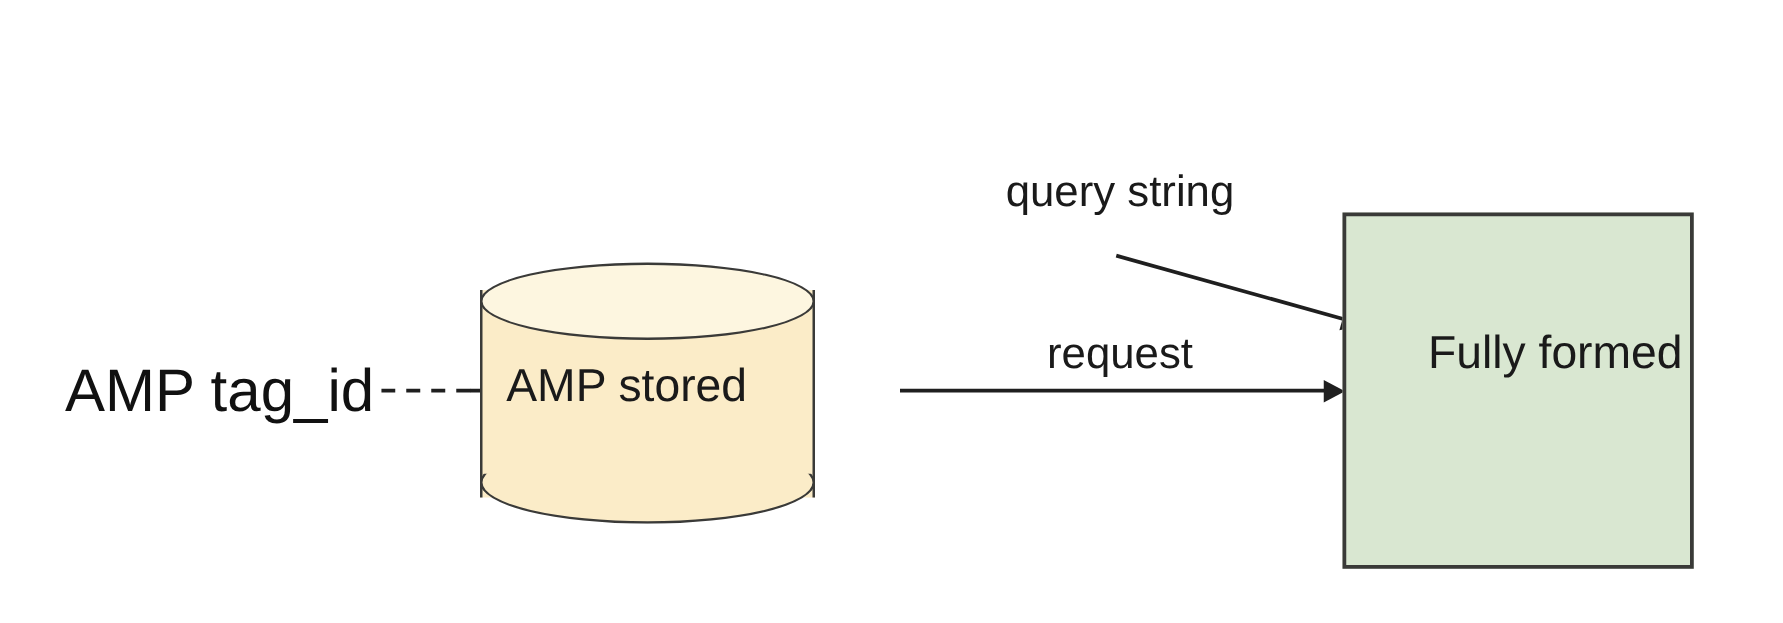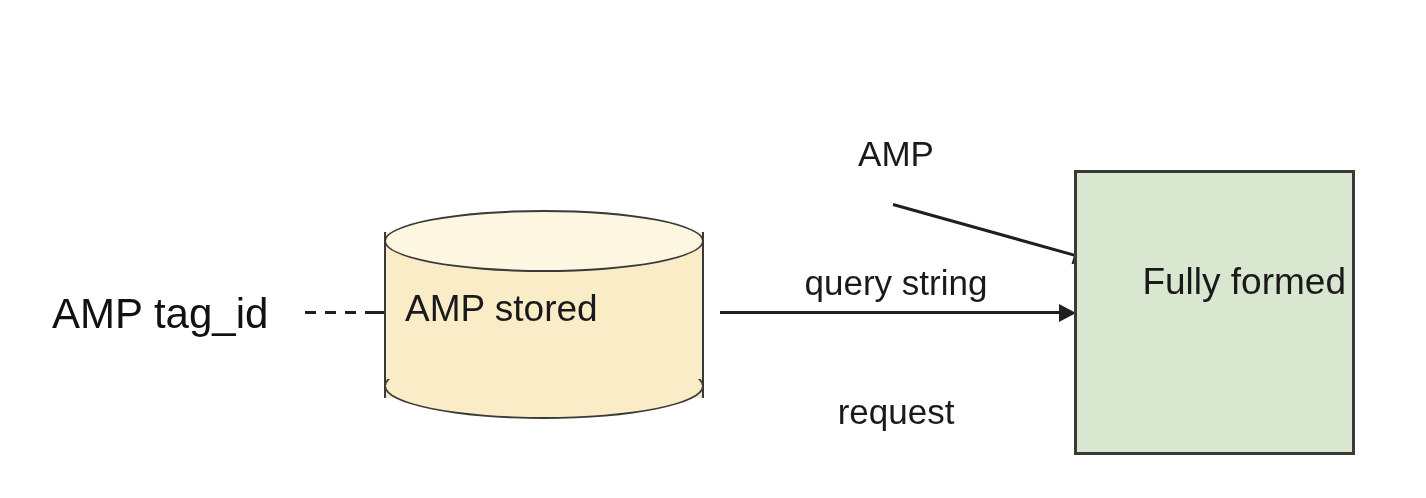--- a/index.html
+++ b/index.html
@@ -23,21 +23,21 @@
     color: #1a1a1a;
     font-size: 37px;
     line-height: 46px;
     white-space: pre;
   }
 
   
   #amp-tag-id {
     left: 52px;
     top: 292px;
-    font-size: 42px;
+    font-size: 48px;
     line-height: 44px;
     color: #111111;
   }
 
   
   #dashed-connector {
     position: absolute;
     left: 305px;
     top: 311px;
     width: 82px;
@@ -48,21 +48,21 @@
         rgba(0,0,0,0) 11px, rgba(0,0,0,0) 20px);
     background-size: 20px 3px;
     background-repeat: repeat-x;
   }
 
   
   #cylinder {
     position: absolute;
     left: 384px;
     top: 210px;
-    width: 320px;
+    width: 268px;
     height: 210px;
   }
   #cylinder .cyl-body {
     position: absolute;
     left: 0;
     top: 22px;
     width: 100%;
     height: 166px;
     background: #fbecc8;
     border-left: 2px solid #3a3a38;
@@ -211,21 +211,20 @@
     <div class="cyl-bottom"></div>
     <div class="cyl-top"></div>
     <div class="cyl-text">
       <span>AMP stored</span>
     </div>
   </div>
 
   <div id="arrow-stored-to-ortb"></div>
 
   <div class="label" id="amp-qs-params">
-    <span>AMP</span>
     <span>query string</span>
     <span>request</span>
   </div>
 
   <div id="arrow-params-to-ortb"></div>
 
   <div id="ortb-box">
     <div class="box-text">
       <span>Fully formed</span>
     </div>

